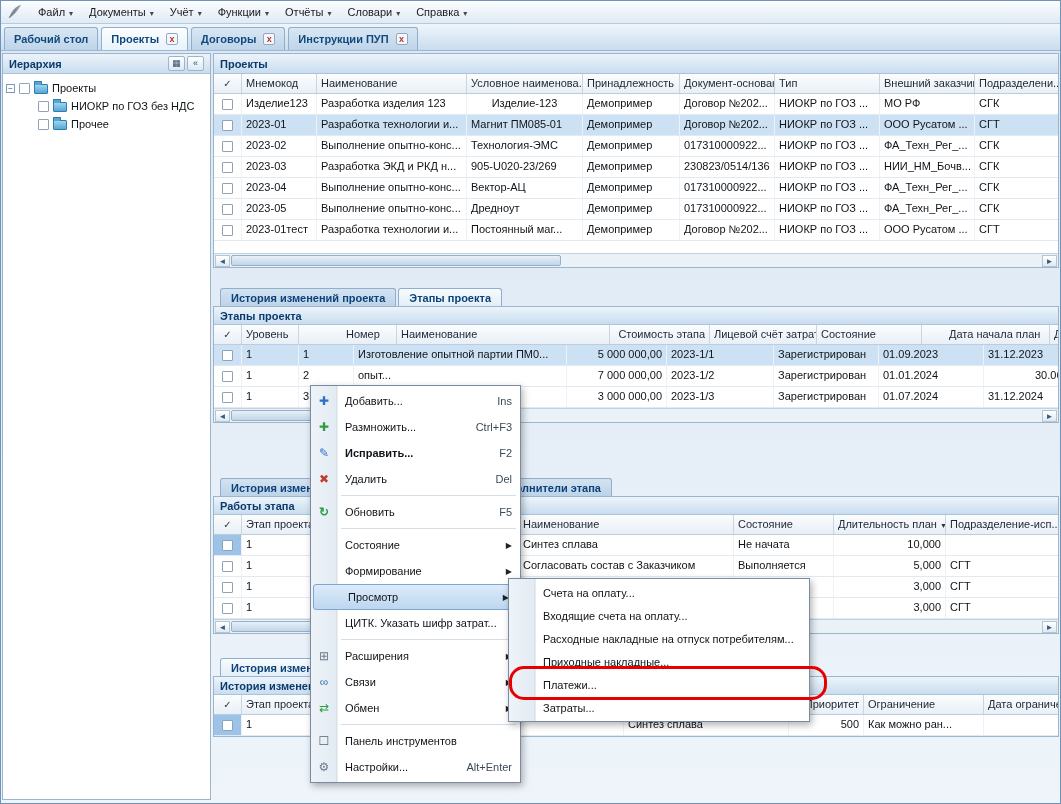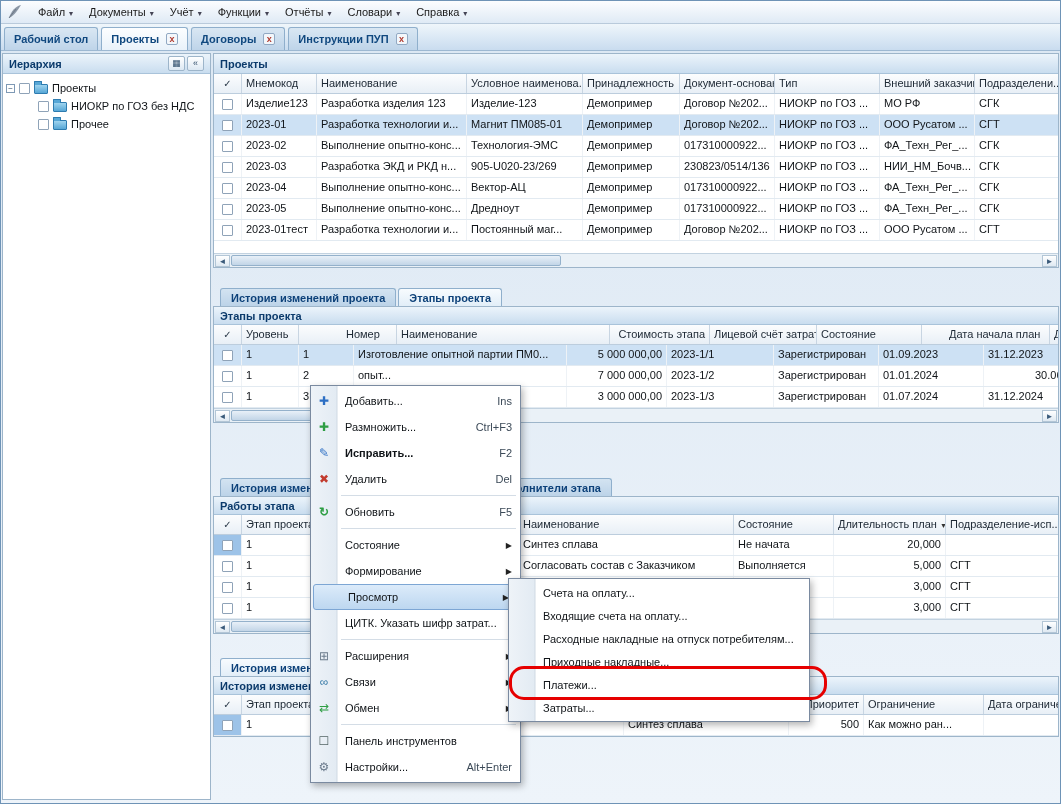--- a/index.html
+++ b/index.html
@@ -196,21 +196,21 @@
           <div class="gh" style="width: 105px;">Тип</div>
           <div class="gh" style="width: 95px;">Внешний заказчик</div>
           <div class="gh" style="width: 85px;">Подразделени...</div>
         </div>
         <div class="grid-row">
           <div class="gc checkcell" style="width: 28px;">
             <span class="cb"></span>
           </div>
           <div class="gc" style="width: 75px;">Изделие123</div>
           <div class="gc" style="width: 150px;">Разработка изделия 123</div>
-          <div class="gc" style="width: 116px;">Изделие-123</div>
+          <div class="gc" style="width: 116px; text-align: center;">Изделие-123</div>
           <div class="gc" style="width: 97px;">Демопример</div>
           <div class="gc" style="width: 95px;">Договор №202...</div>
           <div class="gc" style="width: 105px;">НИОКР по ГОЗ ...</div>
           <div class="gc" style="width: 95px;">МО РФ</div>
           <div class="gc" style="width: 85px;">СГК</div>
         </div>
         <div class="grid-row selected">
           <div class="gc checkcell" style="width: 28px;">
             <span class="cb"></span>
           </div>
@@ -399,21 +399,21 @@
           <div class="gh" style="width: 114px;">Подразделение-исп...</div>
         </div>
         <div class="grid-row">
           <div class="gc checkcell focus" style="width: 28px;">
             <span class="cb"></span>
           </div>
           <div class="gc" style="width: 100px;">1</div>
           <div class="gc" style="width: 177px;"></div>
           <div class="gc" style="width: 215px;">Синтез сплава</div>
           <div class="gc" style="width: 100px;">Не начата</div>
-          <div class="gc num" style="width: 112px;">20,000</div>
+          <div class="gc num" style="width: 112px;">10,000</div>
           <div class="gc" style="width: 114px;"></div>
         </div>
         <div class="grid-row">
           <div class="gc checkcell" style="width: 28px;">
             <span class="cb"></span>
           </div>
           <div class="gc" style="width: 100px;">1</div>
           <div class="gc" style="width: 177px;"></div>
           <div class="gc" style="width: 215px;">Согласовать состав с Заказчиком</div>
           <div class="gc" style="width: 100px;">Выполняется</div>

